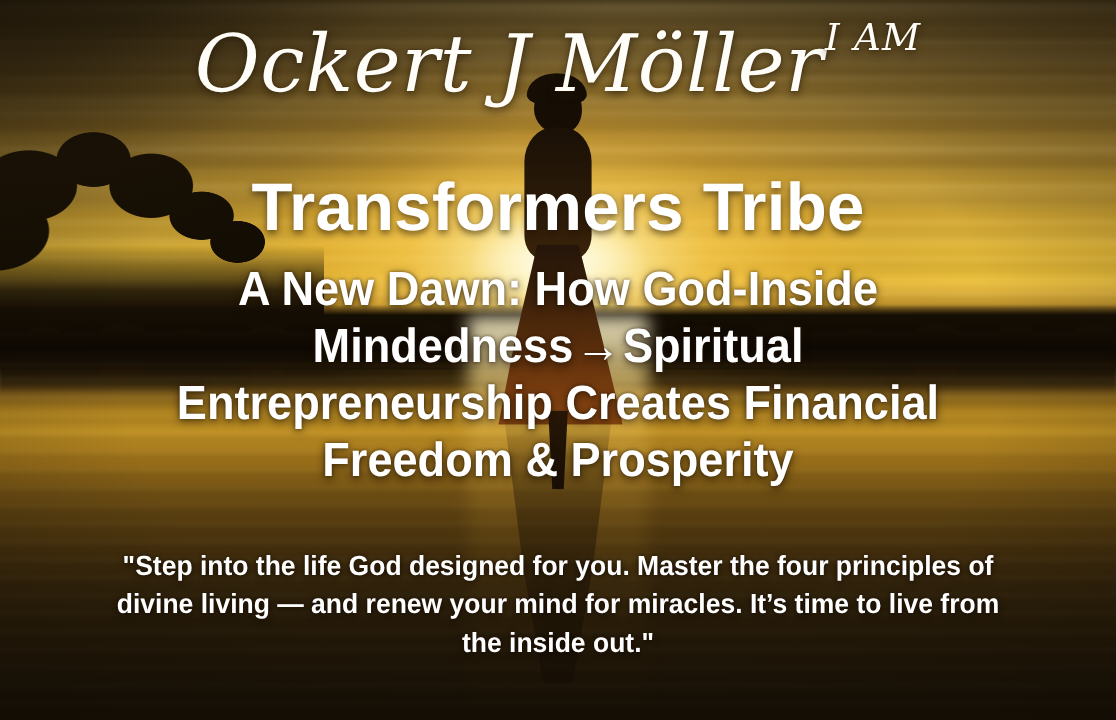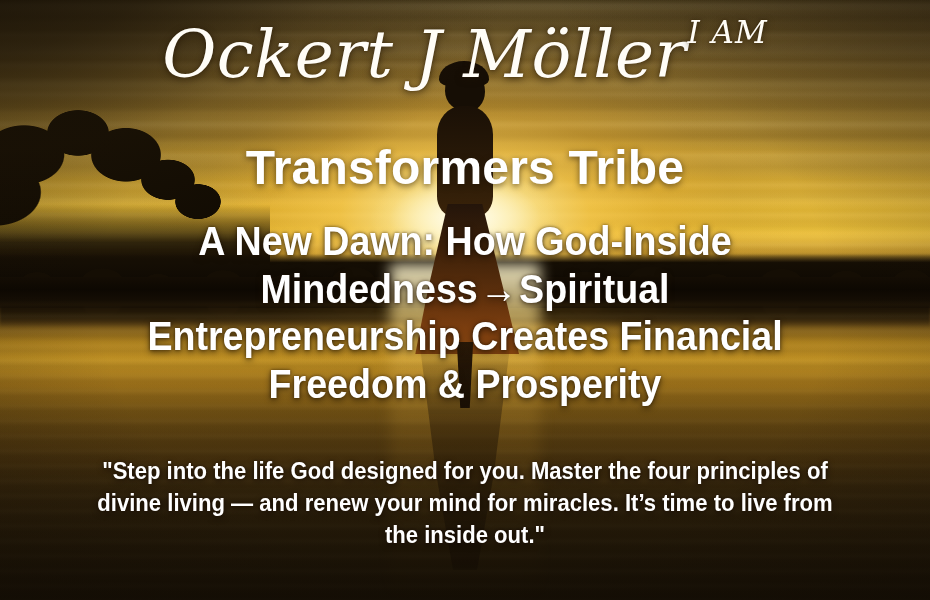--- a/index.html
+++ b/index.html
@@ -323,21 +323,21 @@
     font-size: 31px;
     vertical-align: 34px;
     letter-spacing: 1px;
     margin-left: 1px;
   }
 
   .tribe {
     position: absolute;
     top: 140px;
     left: 0; right: 0;
-    font-size: 48px;
+    font-size: 56px;
     font-weight: bold;
     color: #ffffff;
     letter-spacing: 0.2px;
     text-shadow: 0 2px 6px rgba(28,16,4,0.62);
   }
 
   .headline {
     position: absolute;
     top: 218px;
     left: 12px; right: 12px;

